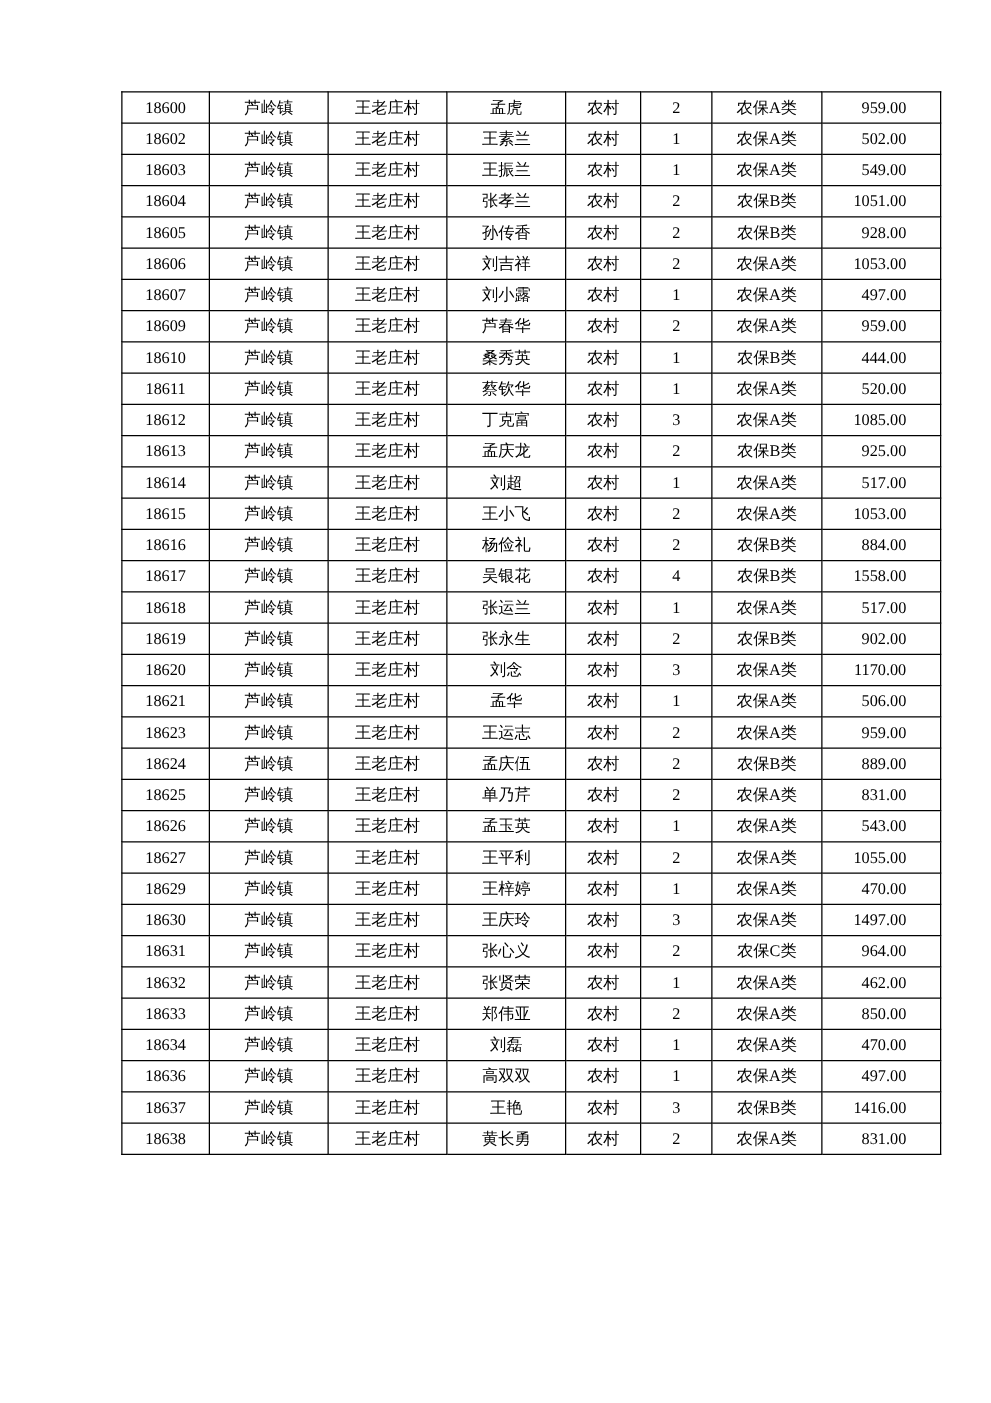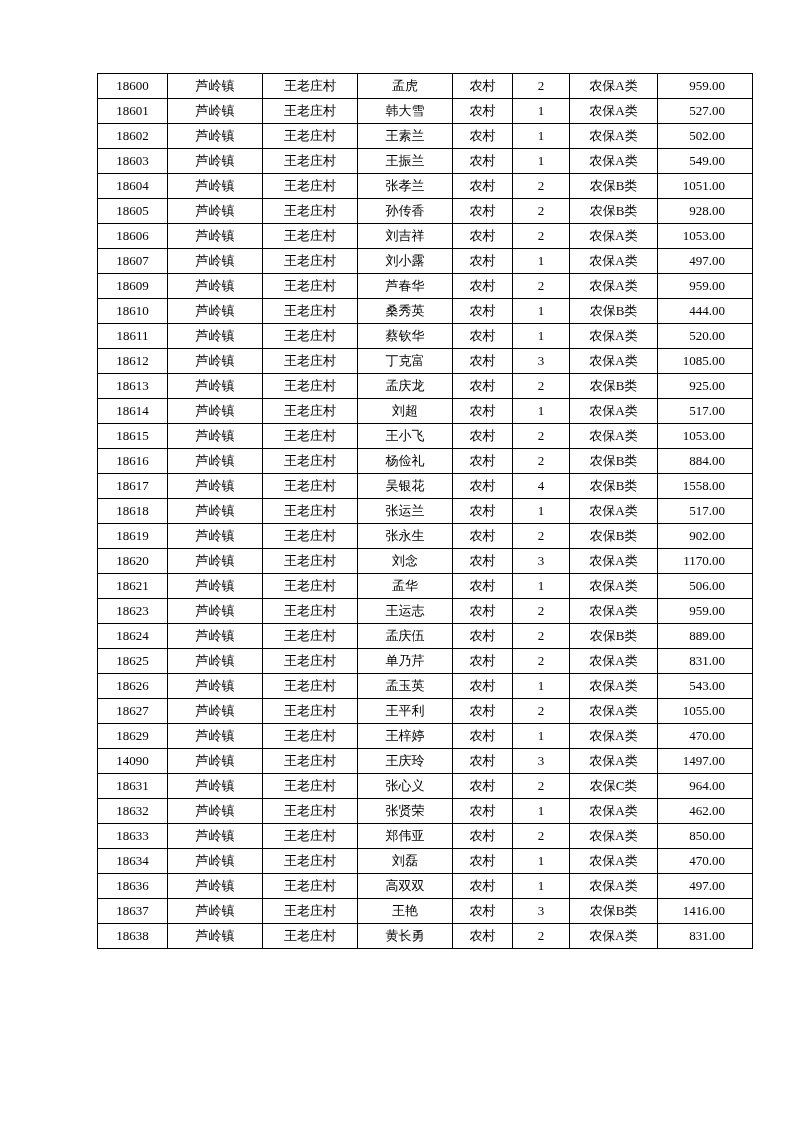--- a/index.html
+++ b/index.html
@@ -69,30 +69,20 @@
         <td class="col-0">18600</td>
         <td class="col-1">芦岭镇</td>
         <td class="col-2">王老庄村</td>
         <td class="col-3">孟虎</td>
         <td class="col-4">农村</td>
         <td class="col-5">2</td>
         <td class="col-6">农保A类</td>
         <td class="col-7">959.00</td>
       </tr>
       <tr>
-        <td class="col-0">18601</td>
-        <td class="col-1">芦岭镇</td>
-        <td class="col-2">王老庄村</td>
-        <td class="col-3">韩大雪</td>
-        <td class="col-4">农村</td>
-        <td class="col-5">1</td>
-        <td class="col-6">农保A类</td>
-        <td class="col-7">527.00</td>
-      </tr>
-      <tr>
         <td class="col-0">18602</td>
         <td class="col-1">芦岭镇</td>
         <td class="col-2">王老庄村</td>
         <td class="col-3">王素兰</td>
         <td class="col-4">农村</td>
         <td class="col-5">1</td>
         <td class="col-6">农保A类</td>
         <td class="col-7">502.00</td>
       </tr>
       <tr>
@@ -329,21 +319,21 @@
         <td class="col-0">18629</td>
         <td class="col-1">芦岭镇</td>
         <td class="col-2">王老庄村</td>
         <td class="col-3">王梓婷</td>
         <td class="col-4">农村</td>
         <td class="col-5">1</td>
         <td class="col-6">农保A类</td>
         <td class="col-7">470.00</td>
       </tr>
       <tr>
-        <td class="col-0">14090</td>
+        <td class="col-0">18630</td>
         <td class="col-1">芦岭镇</td>
         <td class="col-2">王老庄村</td>
         <td class="col-3">王庆玲</td>
         <td class="col-4">农村</td>
         <td class="col-5">3</td>
         <td class="col-6">农保A类</td>
         <td class="col-7">1497.00</td>
       </tr>
       <tr>
         <td class="col-0">18631</td>

